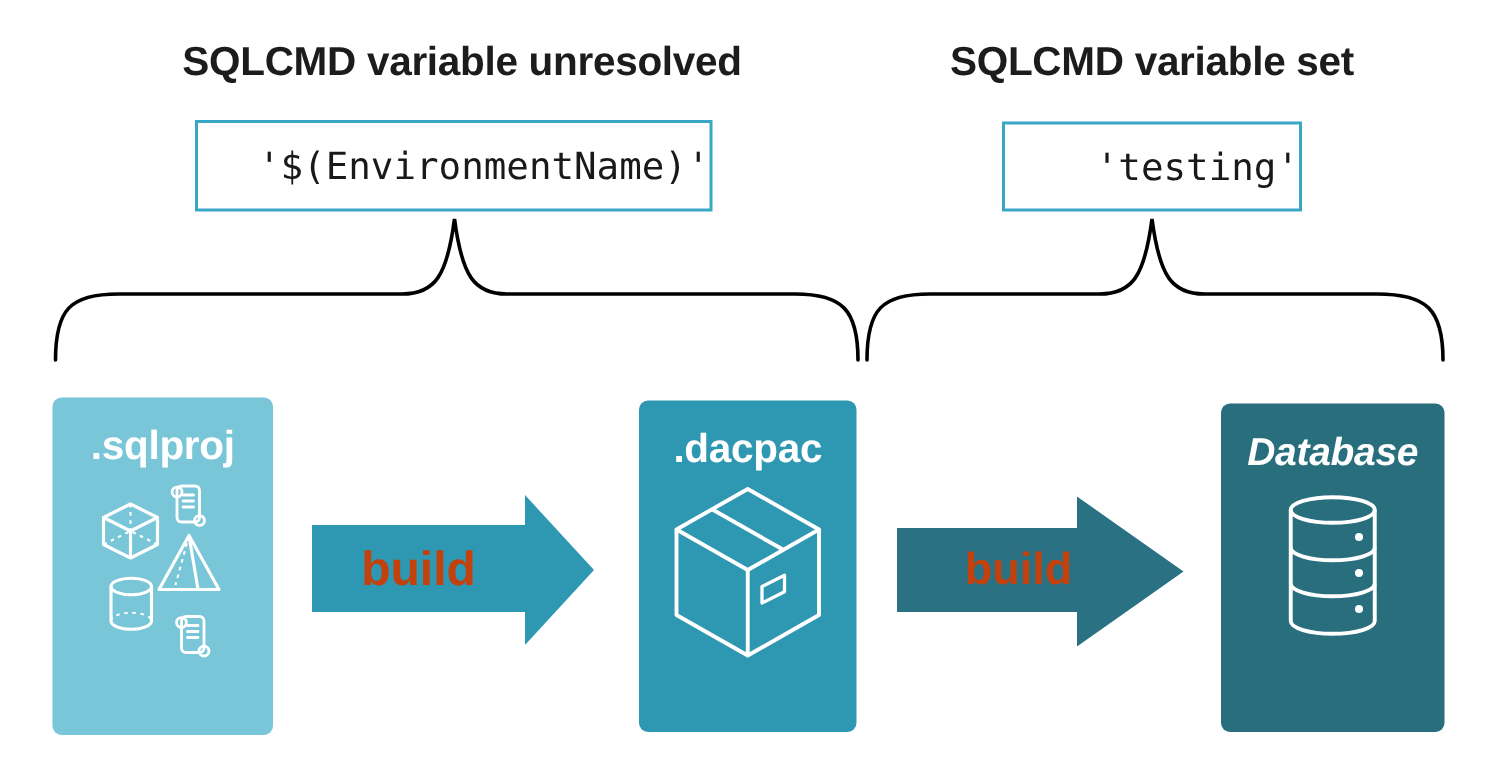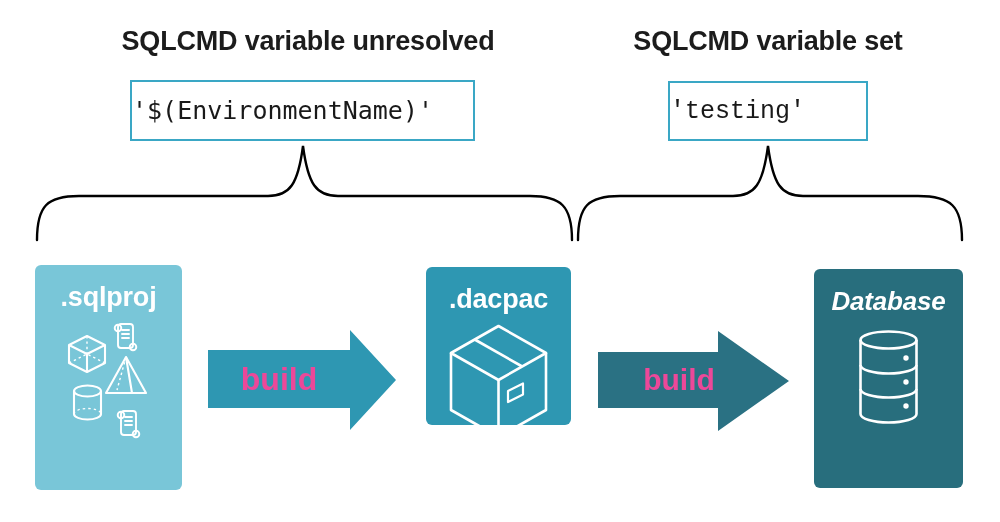--- a/index.html
+++ b/index.html
@@ -8,58 +8,58 @@
     font-family:"Liberation Sans","DejaVu Sans",sans-serif;
     padding-left:20px;
   }
   .heading{
     position:absolute;top:26px;width:500px;text-align:center;
     font-size:27px;font-weight:bold;letter-spacing:-0.2px;
   }
   .heading-left{left:58px;}
   .heading-right{left:518px;}
   .codebox{
-    position:absolute;display:flex;align-items:center;justify-content:flex-start;
+    position:absolute;display:flex;align-items:center;justify-content:flex-end;
     border:2px solid #3aa7c5;background:#fff;box-sizing:border-box;
     font-family:"DejaVu Sans Mono","Liberation Mono",monospace;font-size:25px;
   }
   .codebox-left{left:130px;top:80px;width:345px;height:61px;}
   .codebox-right{left:668px;top:81px;width:200px;height:60px;}
   .braces{position:absolute;left:0;top:0;pointer-events:none;}
   .card{position:absolute;border-radius:6px;}
   .card-title{
     text-align:center;color:#ffffff;font-weight:bold;margin-top:17px;
     font-size:27px;letter-spacing:-0.2px;
   }
   .card-sqlproj{left:35px;top:265px;width:147px;height:225px;}
-  .card-dacpac{left:426px;top:267px;width:145px;height:158px;}
+  .card-dacpac{left:426px;top:267px;width:145px;height:221px;}
   .card-database{left:814px;top:269px;width:149px;height:219px;}
   .card-database .card-title{font-size:26px;font-style:italic;}
   .icon{position:absolute;}
   .arrow-svg{position:absolute;}
   .arrow-label{
     position:absolute;display:flex;align-items:center;justify-content:center;
-    color:#ec4899;font-weight:bold;
+    color:#c2410c;font-weight:bold;
   }
   .label-build{left:208px;top:350px;width:142px;height:58px;font-size:32px;}
   .label-deploy{left:598px;top:352px;width:162px;height:56px;font-size:30px;}
 </style>
 </head>
 <body>
 
 <div class="canvas">
 
   <div class="heading heading-left" style="color: rgb(28, 28, 28);">SQLCMD variable unresolved</div>
   <div class="heading heading-right" style="color: rgb(28, 28, 28);">SQLCMD variable set</div>
 
   <div class="codebox codebox-left" style="border-color: rgb(58, 167, 197);">
     <span style="color: rgb(25, 25, 25);">'$(EnvironmentName)'</span>
   </div>
   <div class="codebox codebox-right" style="border-color: rgb(58, 167, 197);">
-    <span style="color: rgb(25, 25, 25); font-family: Liberation Mono, monospace;">'testing'</span>
+    <span style="color: rgb(25, 25, 25);">'testing'</span>
   </div>
 
   <svg class="braces" width="1000" height="522" viewBox="0 0 1000 522">
     <path d="M 37 240 C 37 206 47 196 79 196 L 268 196 C 290 196 298 184 303 146
              C 308 184 316 196 338 196 L 530 196 C 561 196 572 206 572 240" fill="none" stroke-width="2.4" stroke-linecap="round" stroke="#000000"></path>
     <path d="M 578 240 C 578 206 588 196 620 196 L 733 196 C 755 196 763 184 768 146
              C 773 184 781 196 803 196 L 918 196 C 951 196 962 206 962 240" fill="none" stroke-width="2.4" stroke-linecap="round" stroke="#000000"></path>
   </svg>
 
   <div class="card card-sqlproj" style="background: rgb(121, 198, 216);">

